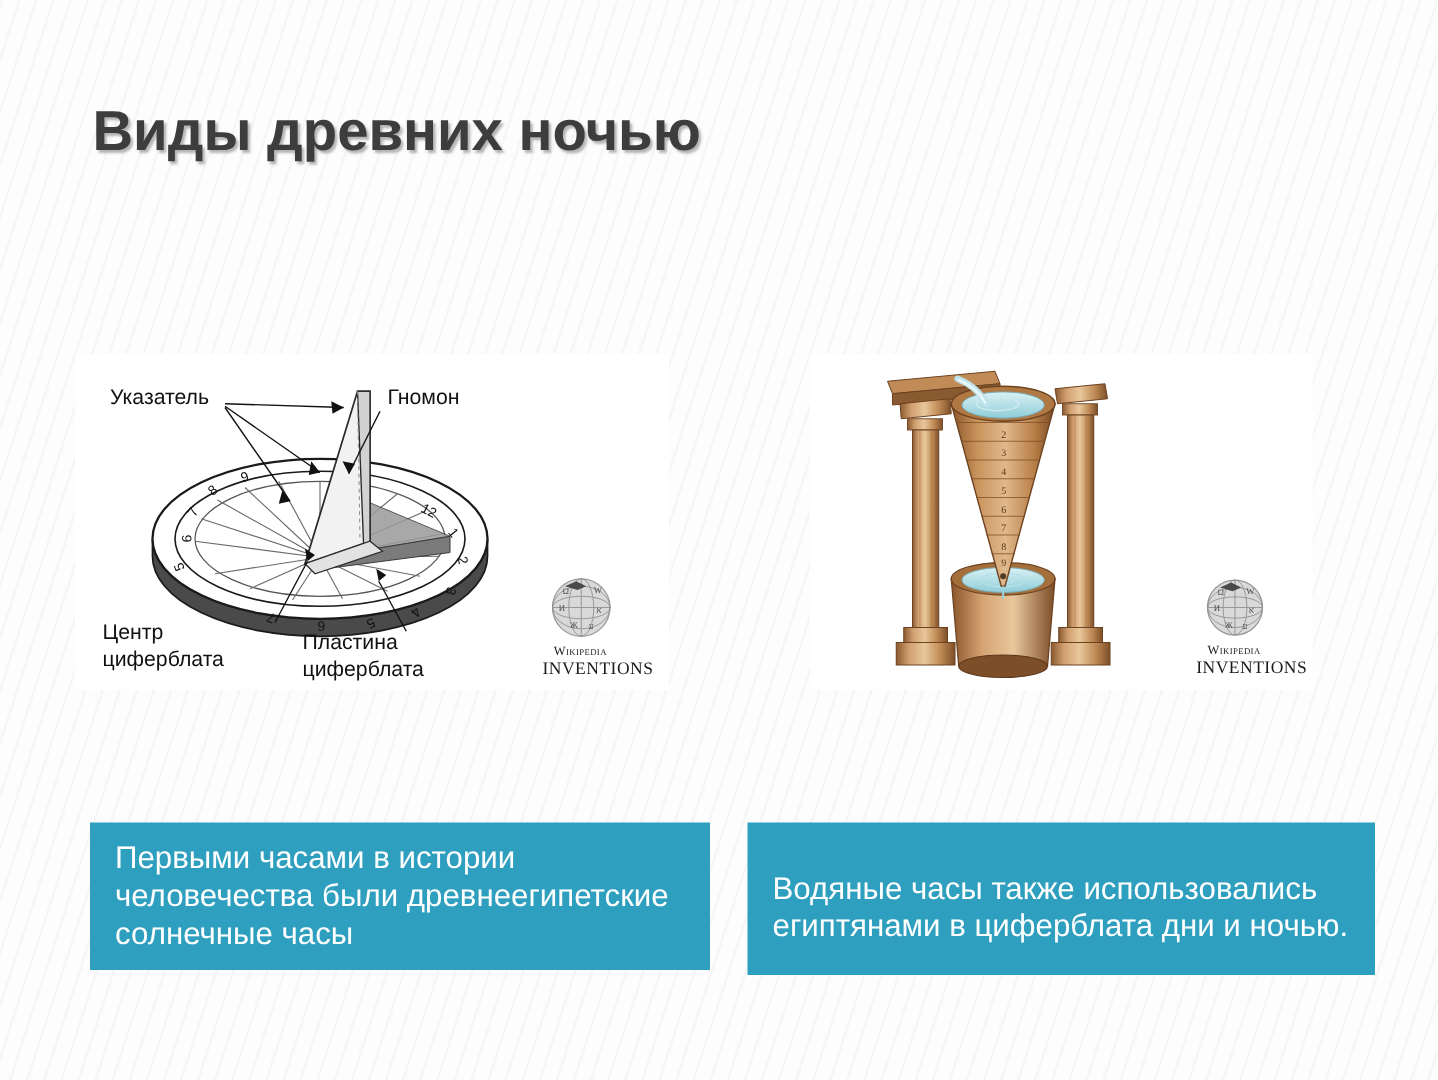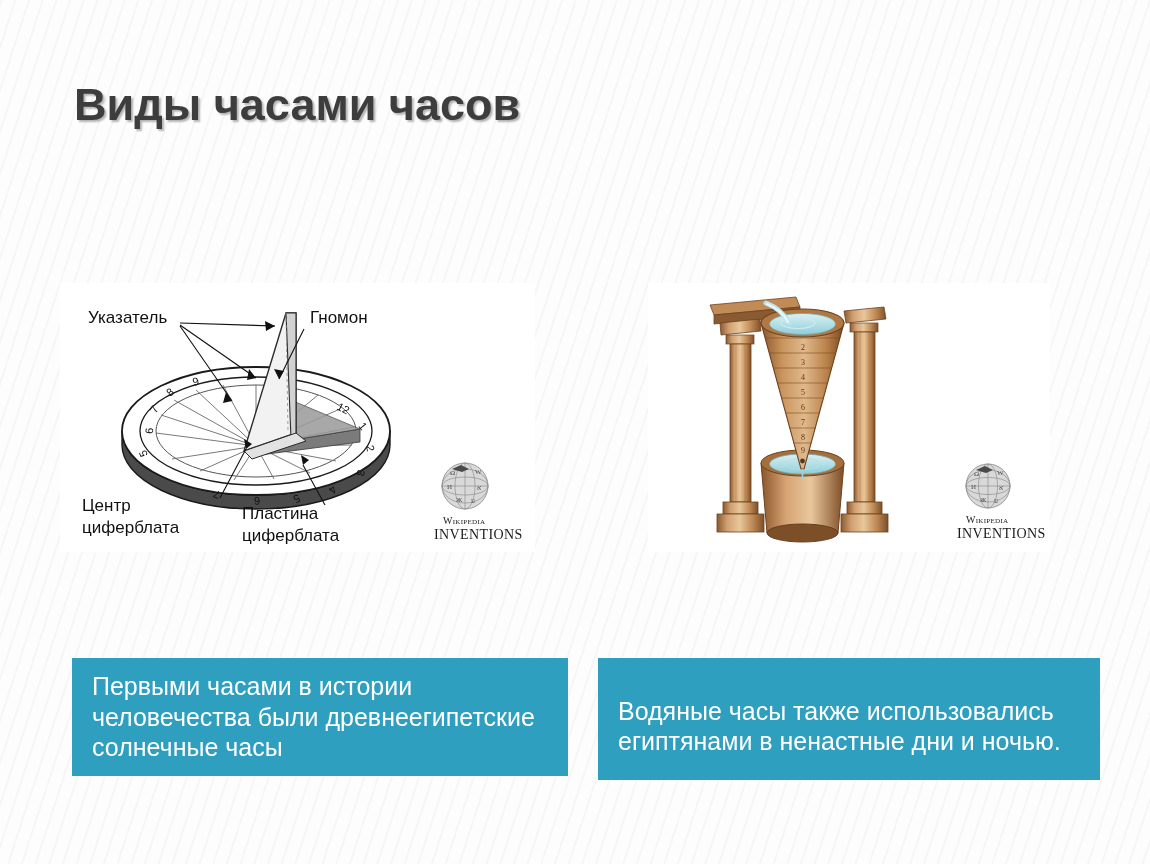--- a/index.html
+++ b/index.html
@@ -89,21 +89,21 @@
   }
   #caption-right .caption-text { padding-top: 14px; }
 </style>
 </head>
 <body>
 
 <div class="slide">
 
   <div class="slide-bg"></div>
 
-  <div class="slide-title">Виды часами часов</div>
+  <div class="slide-title">Виды древних ночью</div>
 
   <div class="pic-panel" id="panel-sundial">
     <svg class="pic-svg" viewBox="0 0 475 269" xmlns="http://www.w3.org/2000/svg">
       <rect x="0" y="0" width="475" height="269" fill="#ffffff"></rect>
 
       <g>
         <path d="M 62 148 A 134 64 0 0 0 330 148 L 330 162 A 134 64 0 0 1 62 162 Z" fill="#4a4a4a" stroke="#1a1a1a" stroke-width="1.4"></path>
         <ellipse cx="196" cy="148" rx="134" ry="64" fill="#ffffff" stroke="#1a1a1a" stroke-width="1.8"></ellipse>
         <ellipse cx="196" cy="148" rx="116" ry="54" fill="#ffffff" stroke="#1a1a1a" stroke-width="1.3"></ellipse>
         <ellipse cx="196" cy="148" rx="100" ry="46" fill="#ffffff" stroke="#555555" stroke-width="1"></ellipse>
@@ -326,16 +326,16 @@
         <text x="309" y="255" font-family="Liberation Serif, serif" font-size="14" fill="#1a1a1a" letter-spacing="0.4">INVENTIONS</text>
       </g>
     </svg>
   </div>
 
   <div class="caption-box" id="caption-left">
     <span class="caption-text">Первыми часами в истории человечества были древнеегипетские солнечные часы</span>
   </div>
 
   <div class="caption-box" id="caption-right">
-    <span class="caption-text">Водяные часы также использовались египтянами в ненастные дни и ночью.</span>
+    <span class="caption-text">Водяные часы также использовались египтянами в циферблата дни и ночью.</span>
   </div>
 
 </div>
 
 </body></html>

